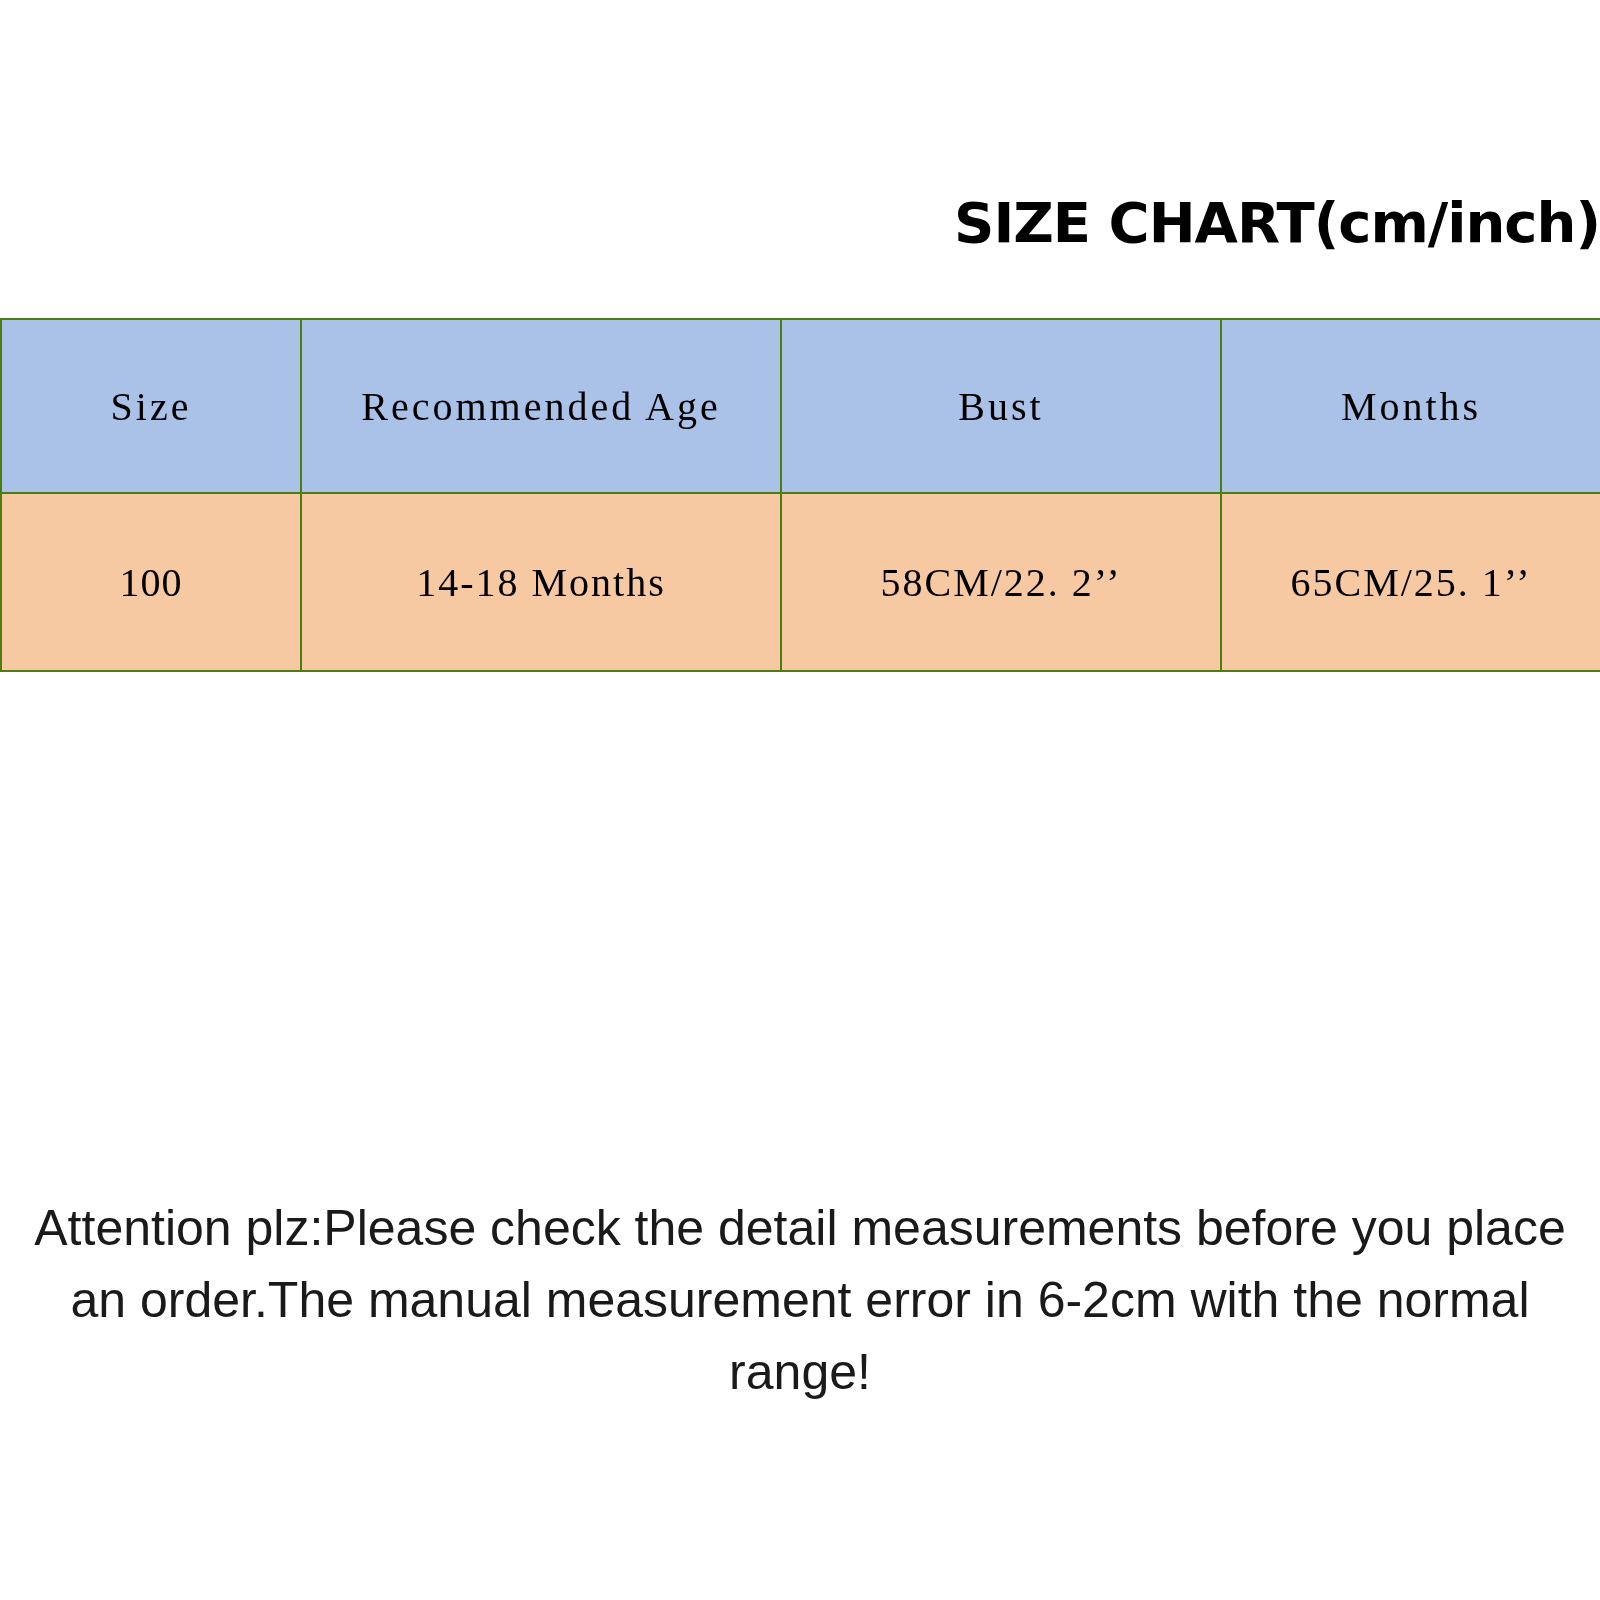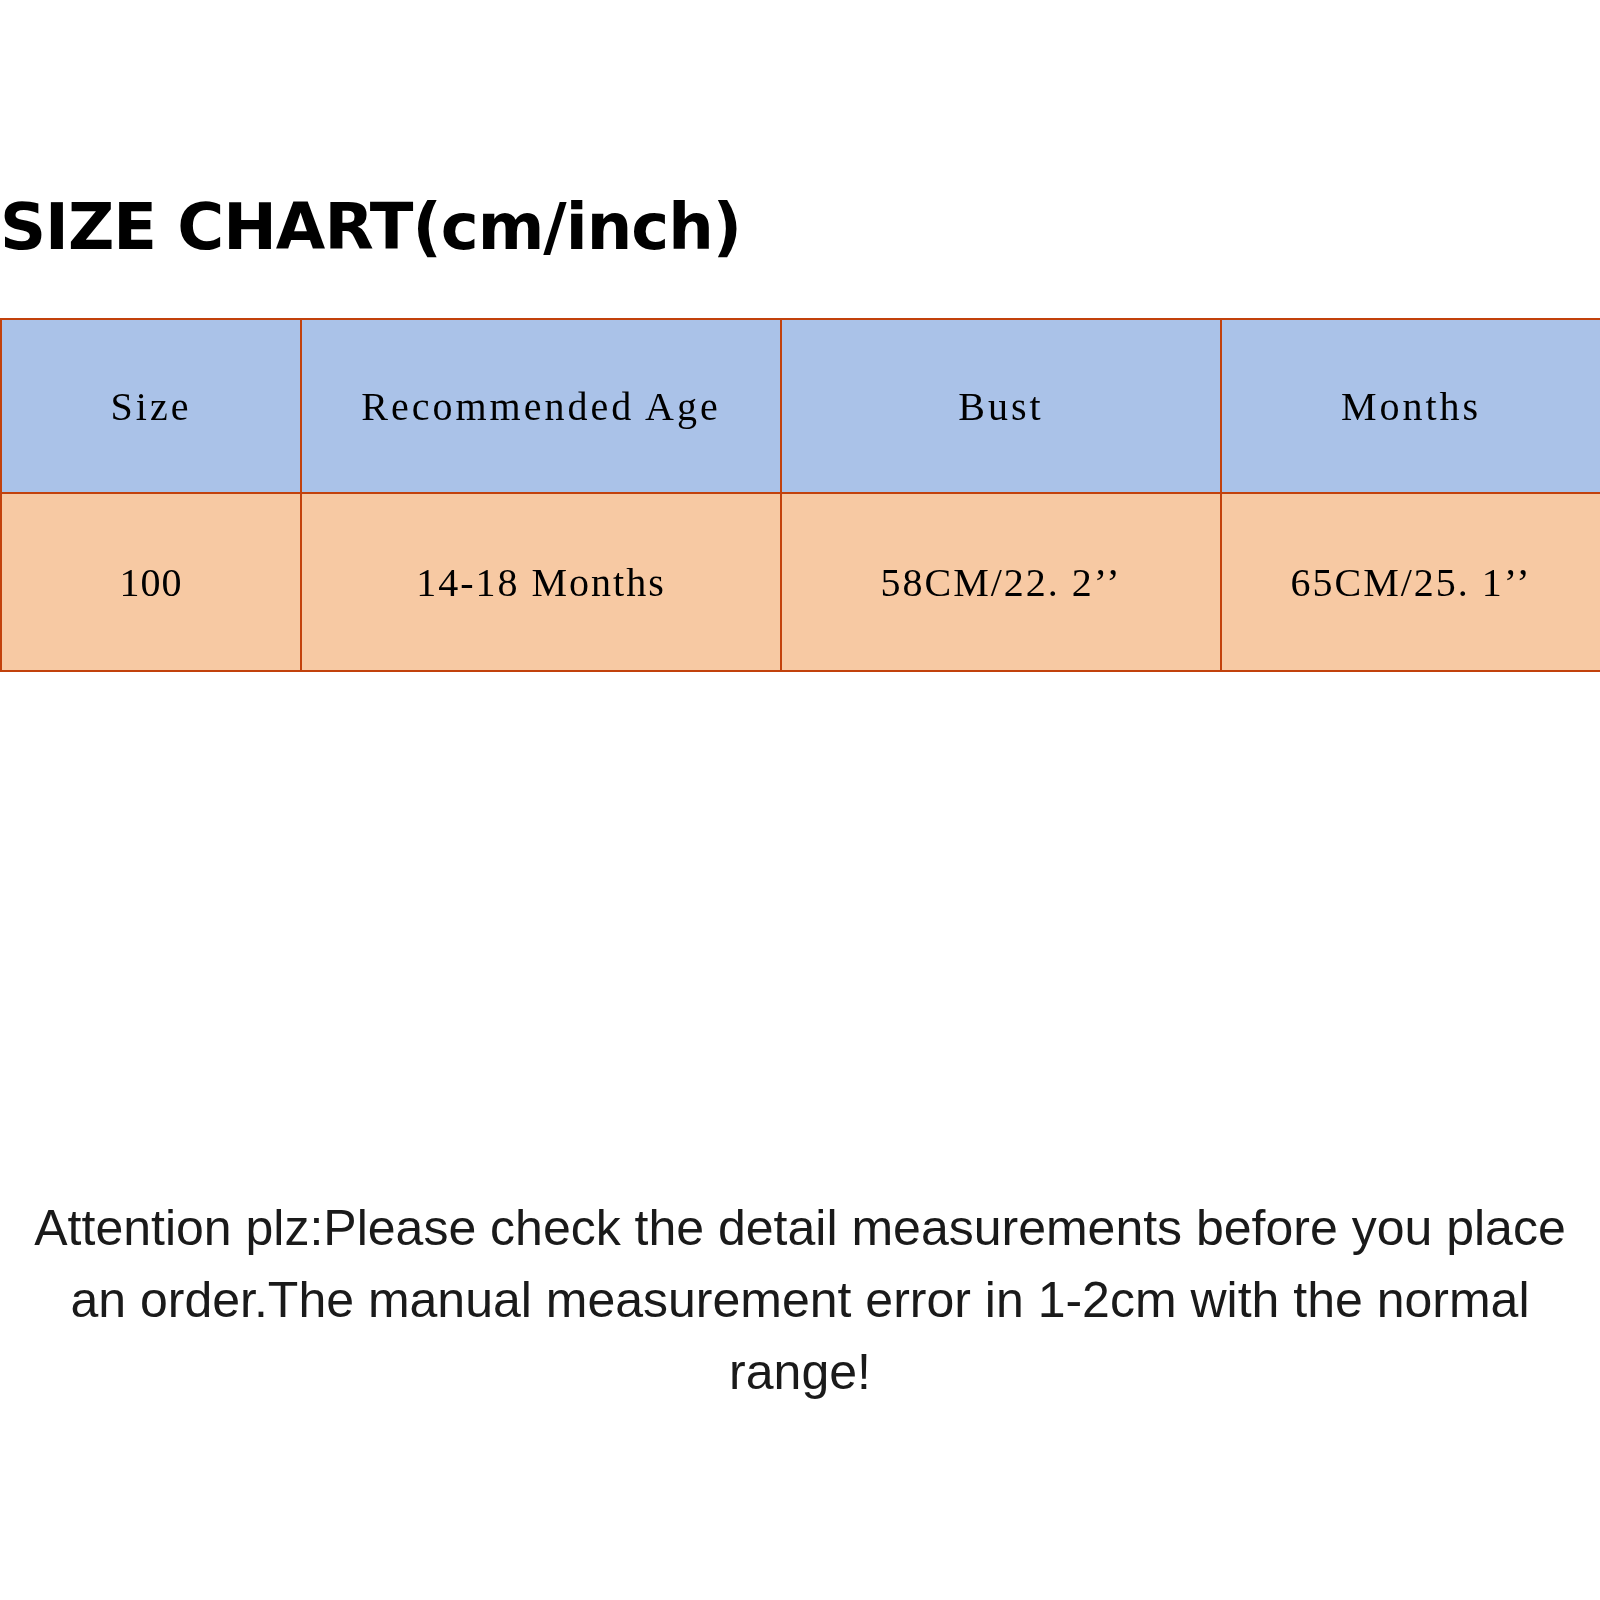--- a/index.html
+++ b/index.html
@@ -19,42 +19,42 @@
     width: 1600px;
     height: 1600px;
     background: #ffffff;
     box-sizing: border-box;
   }
   .title {
     position: absolute;
     top: 190px;
     left: 0;
     width: 1600px;
-    text-align: left;
+    text-align: right;
     font-family: "DejaVu Sans", sans-serif;
     font-weight: bold;
-    font-size: 64px;
+    font-size: 56px;
     letter-spacing: -1px;
     color: #000000;
     white-space: nowrap;
   }
   .table-wrap {
     position: absolute;
     top: 318px;
     left: 0;
     width: 1600px;
   }
   table.size-chart {
     border-collapse: collapse;
     width: 1600px;
     table-layout: fixed;
   }
   table.size-chart th,
   table.size-chart td {
-    border: 2px solid #c2410c;
+    border: 2px solid #4d7c0f;
     text-align: center;
     font-family: "Liberation Serif", serif;
     color: #000000;
     padding: 0;
   }
   table.size-chart thead th {
     background: #aac2e8;
     height: 172px;
     font-size: 40px;
     font-weight: normal;
@@ -113,15 +113,15 @@
         <tr>
           <td class="col-size">100</td>
           <td>14-18 Months</td>
           <td>58CM/22. 2’’</td>
           <td>65CM/25. 1’’</td>
         </tr>
       </tbody>
     </table>
   </div>
 
-  <div class="attention">Attention plz:Please check the detail measurements before you place an order.The manual measurement error in 1-2cm with the normal range!</div>
+  <div class="attention">Attention plz:Please check the detail measurements before you place an order.The manual measurement error in 6-2cm with the normal range!</div>
 
 </div>
 
 </body></html>

